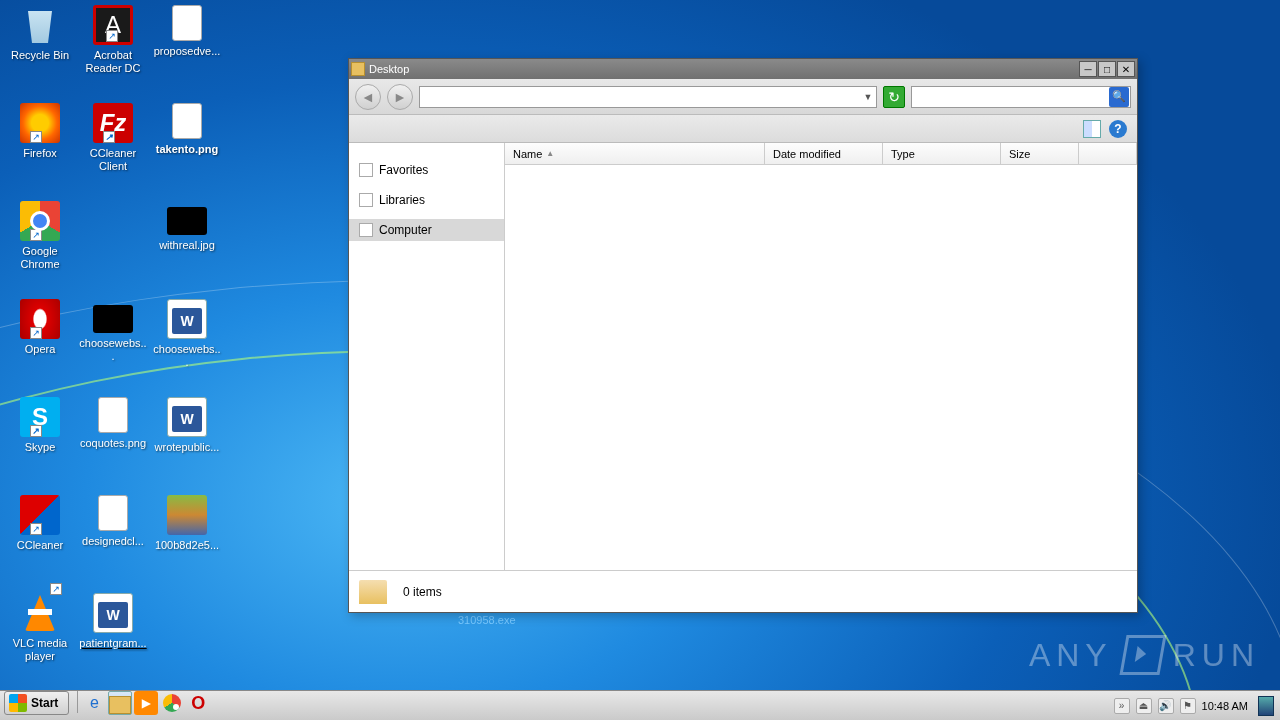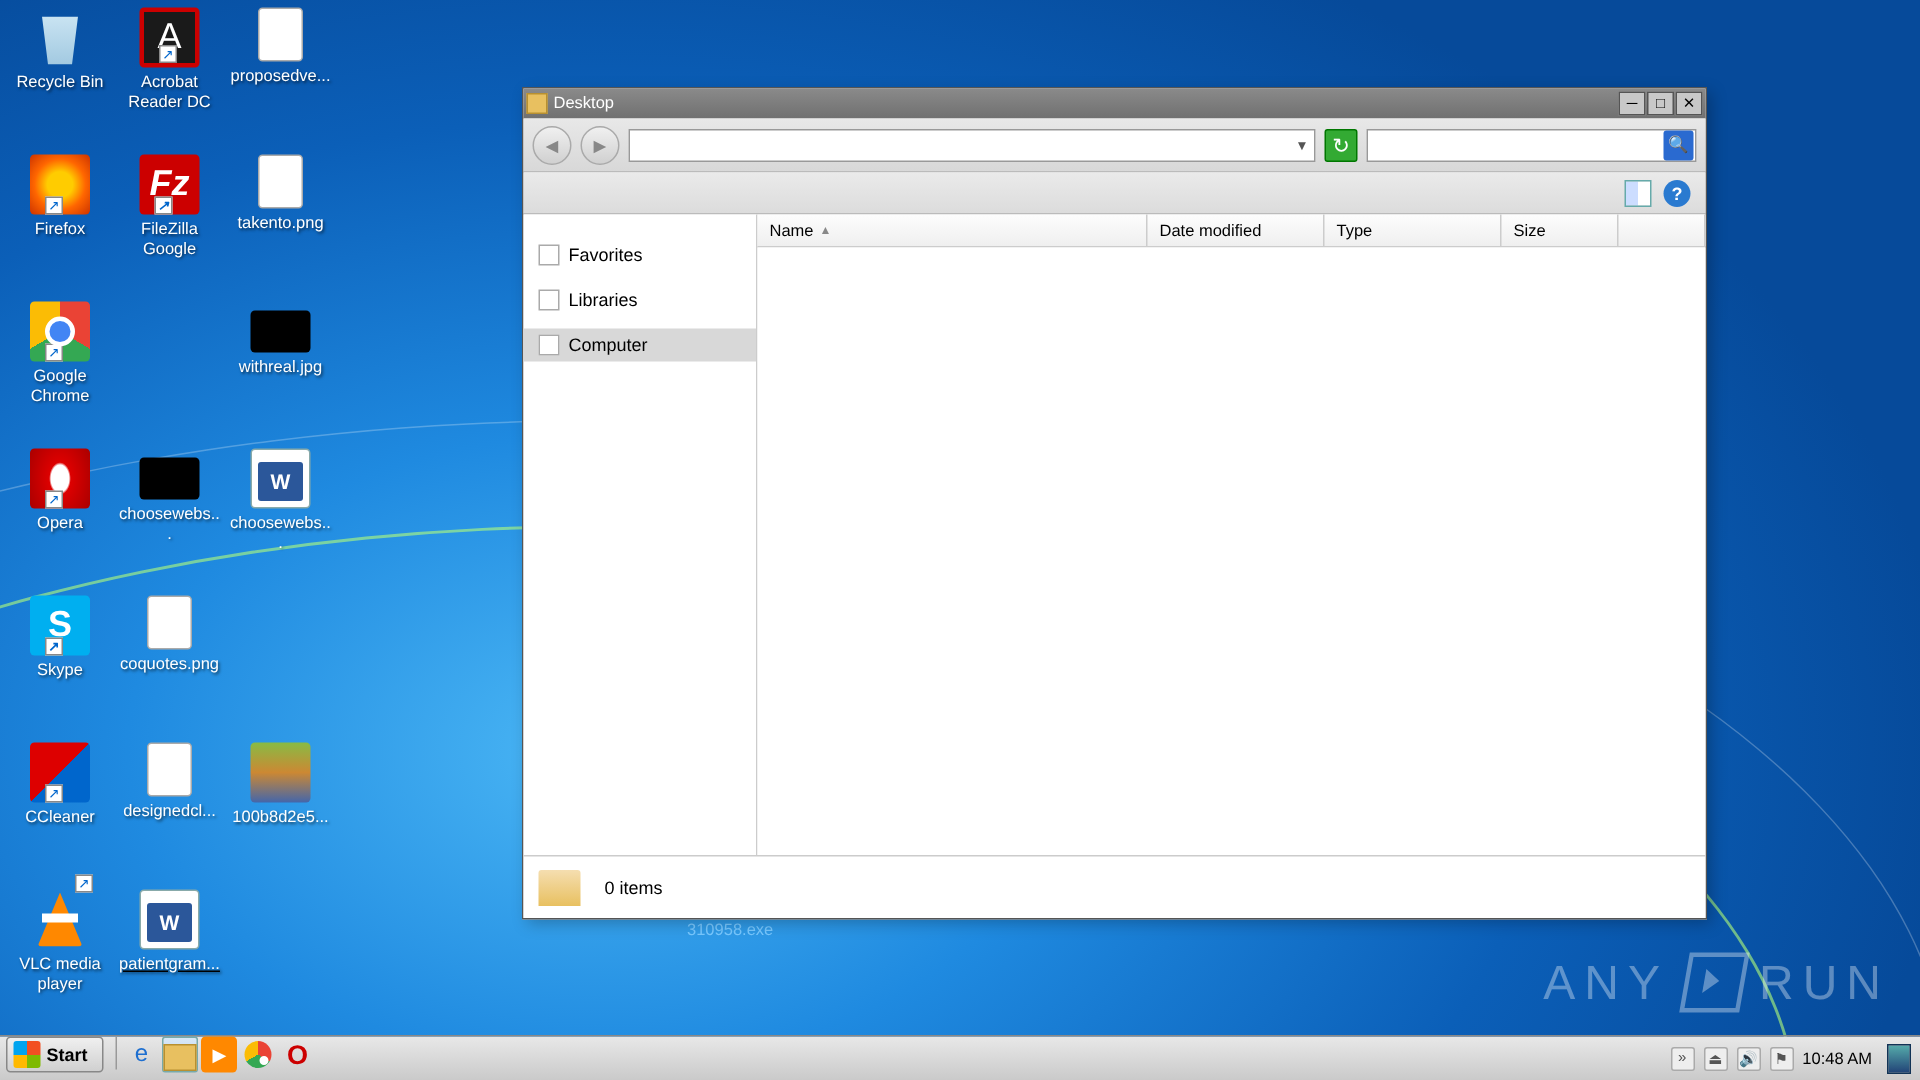--- a/index.html
+++ b/index.html
@@ -106,23 +106,23 @@
       <div class="lbl">proposedve...</div>
     </div>
     <div class="dicon" style="left: 5px; top: 103px;">
       <div class="ico ico-firefox" style="position: relative;">
         <div class="shortcut-arrow">↗</div>
       </div>
       <div class="lbl">Firefox</div>
     </div>
     <div class="dicon" style="left: 78px; top: 103px;">
       <div class="ico ico-filezilla" style="position: relative;">Fz<div class="shortcut-arrow">↗</div></div>
-      <div class="lbl">FileZilla Google</div>
-    </div>
-    <div class="dicon" style="left: 152px; top: 103px;">
+      <div class="lbl">CCleaner Client</div>
+    </div>
+    <div class="dicon" style="left: 152px; top: 103px; font-weight: bold;">
       <div class="ico ico-png"></div>
       <div class="lbl">takento.png</div>
     </div>
     <div class="dicon" style="left: 5px; top: 201px;">
       <div class="ico ico-chrome" style="position: relative;">
         <div class="shortcut-arrow">↗</div>
       </div>
       <div class="lbl">Google Chrome</div>
     </div>
     <div class="dicon" style="left: 152px; top: 201px;">
@@ -143,20 +143,24 @@
       <div class="ico ico-word"></div>
       <div class="lbl">choosewebs...</div>
     </div>
     <div class="dicon" style="left: 5px; top: 397px;">
       <div class="ico ico-skype" style="position: relative;">S<div class="shortcut-arrow">↗</div></div>
       <div class="lbl">Skype</div>
     </div>
     <div class="dicon" style="left: 78px; top: 397px;">
       <div class="ico ico-png"></div>
       <div class="lbl">coquotes.png</div>
+    </div>
+    <div class="dicon" style="left: 152px; top: 397px;">
+      <div class="ico ico-word"></div>
+      <div class="lbl">wrotepublic...</div>
     </div>
     <div class="dicon" style="left: 5px; top: 495px;">
       <div class="ico ico-ccleaner" style="position: relative;">
         <div class="shortcut-arrow">↗</div>
       </div>
       <div class="lbl">CCleaner</div>
     </div>
     <div class="dicon" style="left: 78px; top: 495px;">
       <div class="ico ico-file"></div>
       <div class="lbl">designedcl...</div>

